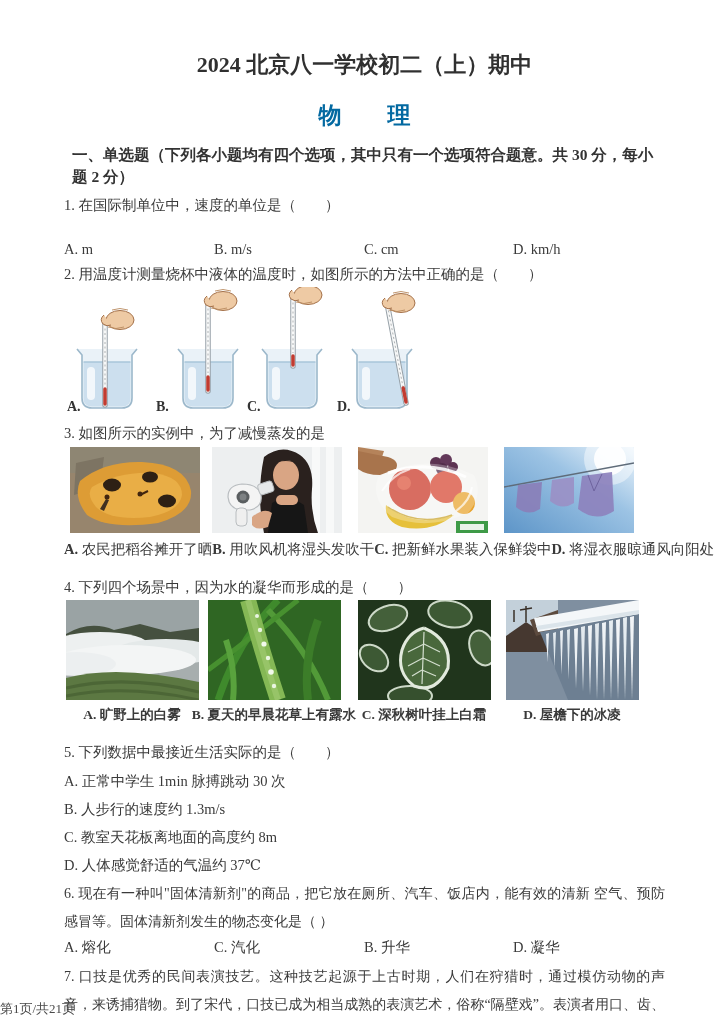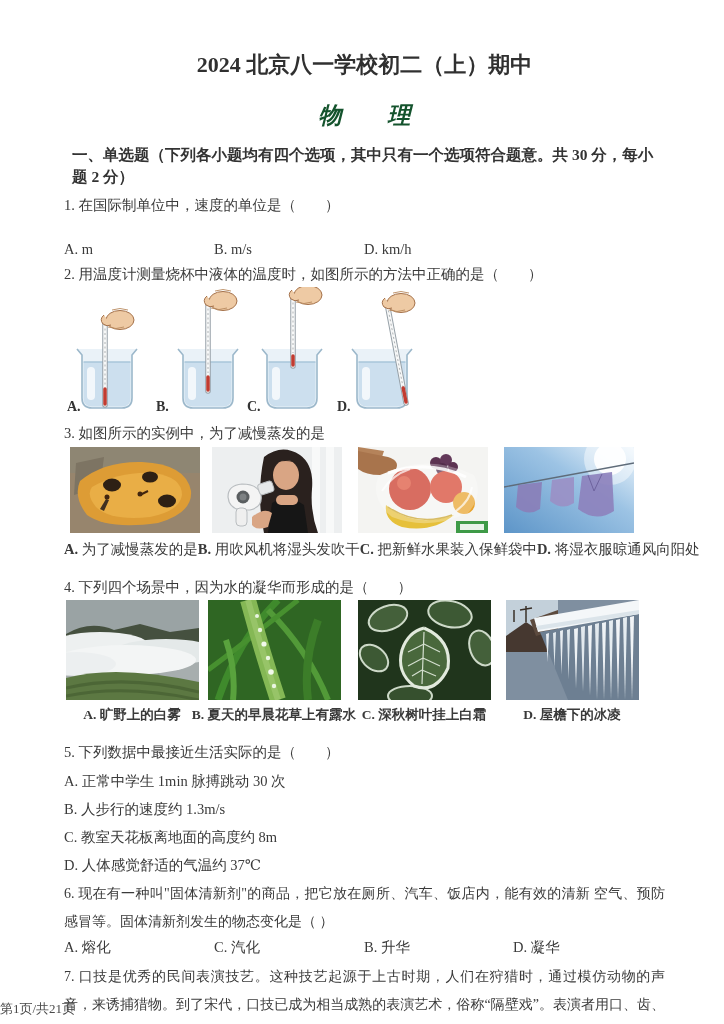--- a/index.html
+++ b/index.html
@@ -6,21 +6,21 @@
   .page{
     position:relative;
     width:724px;height:1024px;
     background:#ffffff;
     color:#3a3a3a;
     font-family:"Liberation Serif","DejaVu Serif",serif;
     overflow:hidden;
   }
   .content{position:absolute;left:64px;top:0;width:601px;}
   h1.title{margin:50px 0 0;text-align:center;font-size:22px;line-height:30px;font-weight:bold;color:#303030;}
-  h2.subject{margin:21px 0 0;text-align:center;font-size:23px;line-height:30px;font-weight:bold;color:#14532d;font-style:italic;}
+  h2.subject{margin:21px 0 0;text-align:center;font-size:23px;line-height:30px;font-weight:bold;color:#0369a1;}
   .section-heading{margin-top:13px;font-size:15.5px;line-height:22px;font-weight:bold;color:#333;margin-left:8px;}
   .stem{font-size:14.5px;line-height:22px;}
   .opt-grid{display:grid;grid-template-columns:150px 150px 149px auto;font-size:14.5px;line-height:22px;}
   .v-opts p{margin:0;font-size:14.5px;line-height:28px;}
   .para{margin:0;font-size:14px;line-height:28px;text-align:justify;}
   .fig-row{position:relative;height:130px;}
   .fig-row svg{position:absolute;top:0;}
   .fig-letter{position:absolute;bottom:2px;font-size:14px;font-weight:bold;color:#333;}
   .photo-row{position:relative;}
   .photo-row svg{position:absolute;top:0;}
@@ -38,20 +38,21 @@
 
     <h1 class="title">2024 北京八一学校初二（上）期中</h1>
     <h2 class="subject">物　　理</h2>
 
     <div class="section-heading">一、单选题（下列各小题均有四个选项，其中只有一个选项符合题意。共 30 分，每小题 2 分）</div>
 
     <div class="stem" style="margin-top:6px">1. 在国际制单位中，速度的单位是（　　）</div>
     <div class="opt-grid" style="margin-top:22px">
       <span>A. m</span>
       <span>B. m/s</span>
+      <span>C. cm</span>
       <span>D. km/h</span>
     </div>
 
     <div class="stem" style="margin-top:3px">2. 用温度计测量烧杯中液体的温度时，如图所示的方法中正确的是（　　）</div>
 
     <div class="fig-row" style="margin-top:2px">
 
       <svg style="left:-9px" width="105" height="128" viewBox="0 0 105 128">
         <path d="M22 62 L27 68 L27 111 Q27 121 37 121 L67 121 Q77 121 77 111 L77 68 L82 62" fill="#eaf2f8" stroke="#9cb8cb" stroke-width="1.6"></path>
         <path d="M28.5 75 L75.5 75 L75.5 111 Q75.5 119.5 67 119.5 L37 119.5 Q28.5 119.5 28.5 111 Z" fill="#ccdfee"></path>
@@ -191,21 +192,21 @@
         <circle cx="106" cy="12" r="26" fill="#ffffff" opacity="0.45"></circle>
         <circle cx="106" cy="12" r="16" fill="#ffffff" opacity="0.9"></circle>
         <path d="M0 40 L130 16" stroke="#5f6c7a" stroke-width="1.4"></path>
         <path d="M14 38 L38 35 L36 62 Q24 70 12 60 Z" fill="#8a7fb8" opacity="0.92"></path>
         <path d="M48 33 L70 30 L70 56 Q58 64 46 54 Z" fill="#9a90c6" opacity="0.92"></path>
         <path d="M78 29 L108 25 L110 64 Q92 76 74 62 Z" fill="#8d82bd" opacity="0.92"></path>
         <path d="M84 28 L90 44 L98 27" stroke="#6e639e" stroke-width="1" fill="none"></path>
       </svg>
     </div>
 
-    <div class="q3-caption" style="margin-top:5px"><span><b>A.</b><span> 为了减慢蒸发的是</span></span><span><b>B.</b><span> 用吹风机将湿头发吹干</span></span><span><b>C.</b><span> 把新鲜水果装入保鲜袋中</span></span><span><b>D.</b><span> 将湿衣服晾通风向阳处</span></span></div>
+    <div class="q3-caption" style="margin-top:5px"><span><b>A.</b><span> 农民把稻谷摊开了晒</span></span><span><b>B.</b><span> 用吹风机将湿头发吹干</span></span><span><b>C.</b><span> 把新鲜水果装入保鲜袋中</span></span><span><b>D.</b><span> 将湿衣服晾通风向阳处</span></span></div>
 
     <div class="stem" style="margin-top:16px">4. 下列四个场景中，因为水的凝华而形成的是（　　）</div>
 
     <div class="photo-row" style="margin-top:2px;height:100px">
       <svg style="left:2px" width="133" height="100" viewBox="0 0 133 100">
         <rect width="133" height="100" fill="#a7aeae"></rect>
         <rect y="0" width="133" height="34" fill="#9aa3a4"></rect>
         <path d="M0 34 Q24 20 48 30 L74 24 L104 32 L133 28 L133 52 L0 52 Z" fill="#45503f"></path>
         <ellipse cx="34" cy="46" rx="50" ry="14" fill="#edf0f0"></ellipse>
         <ellipse cx="100" cy="52" rx="52" ry="13" fill="#e4e9e9"></ellipse>

